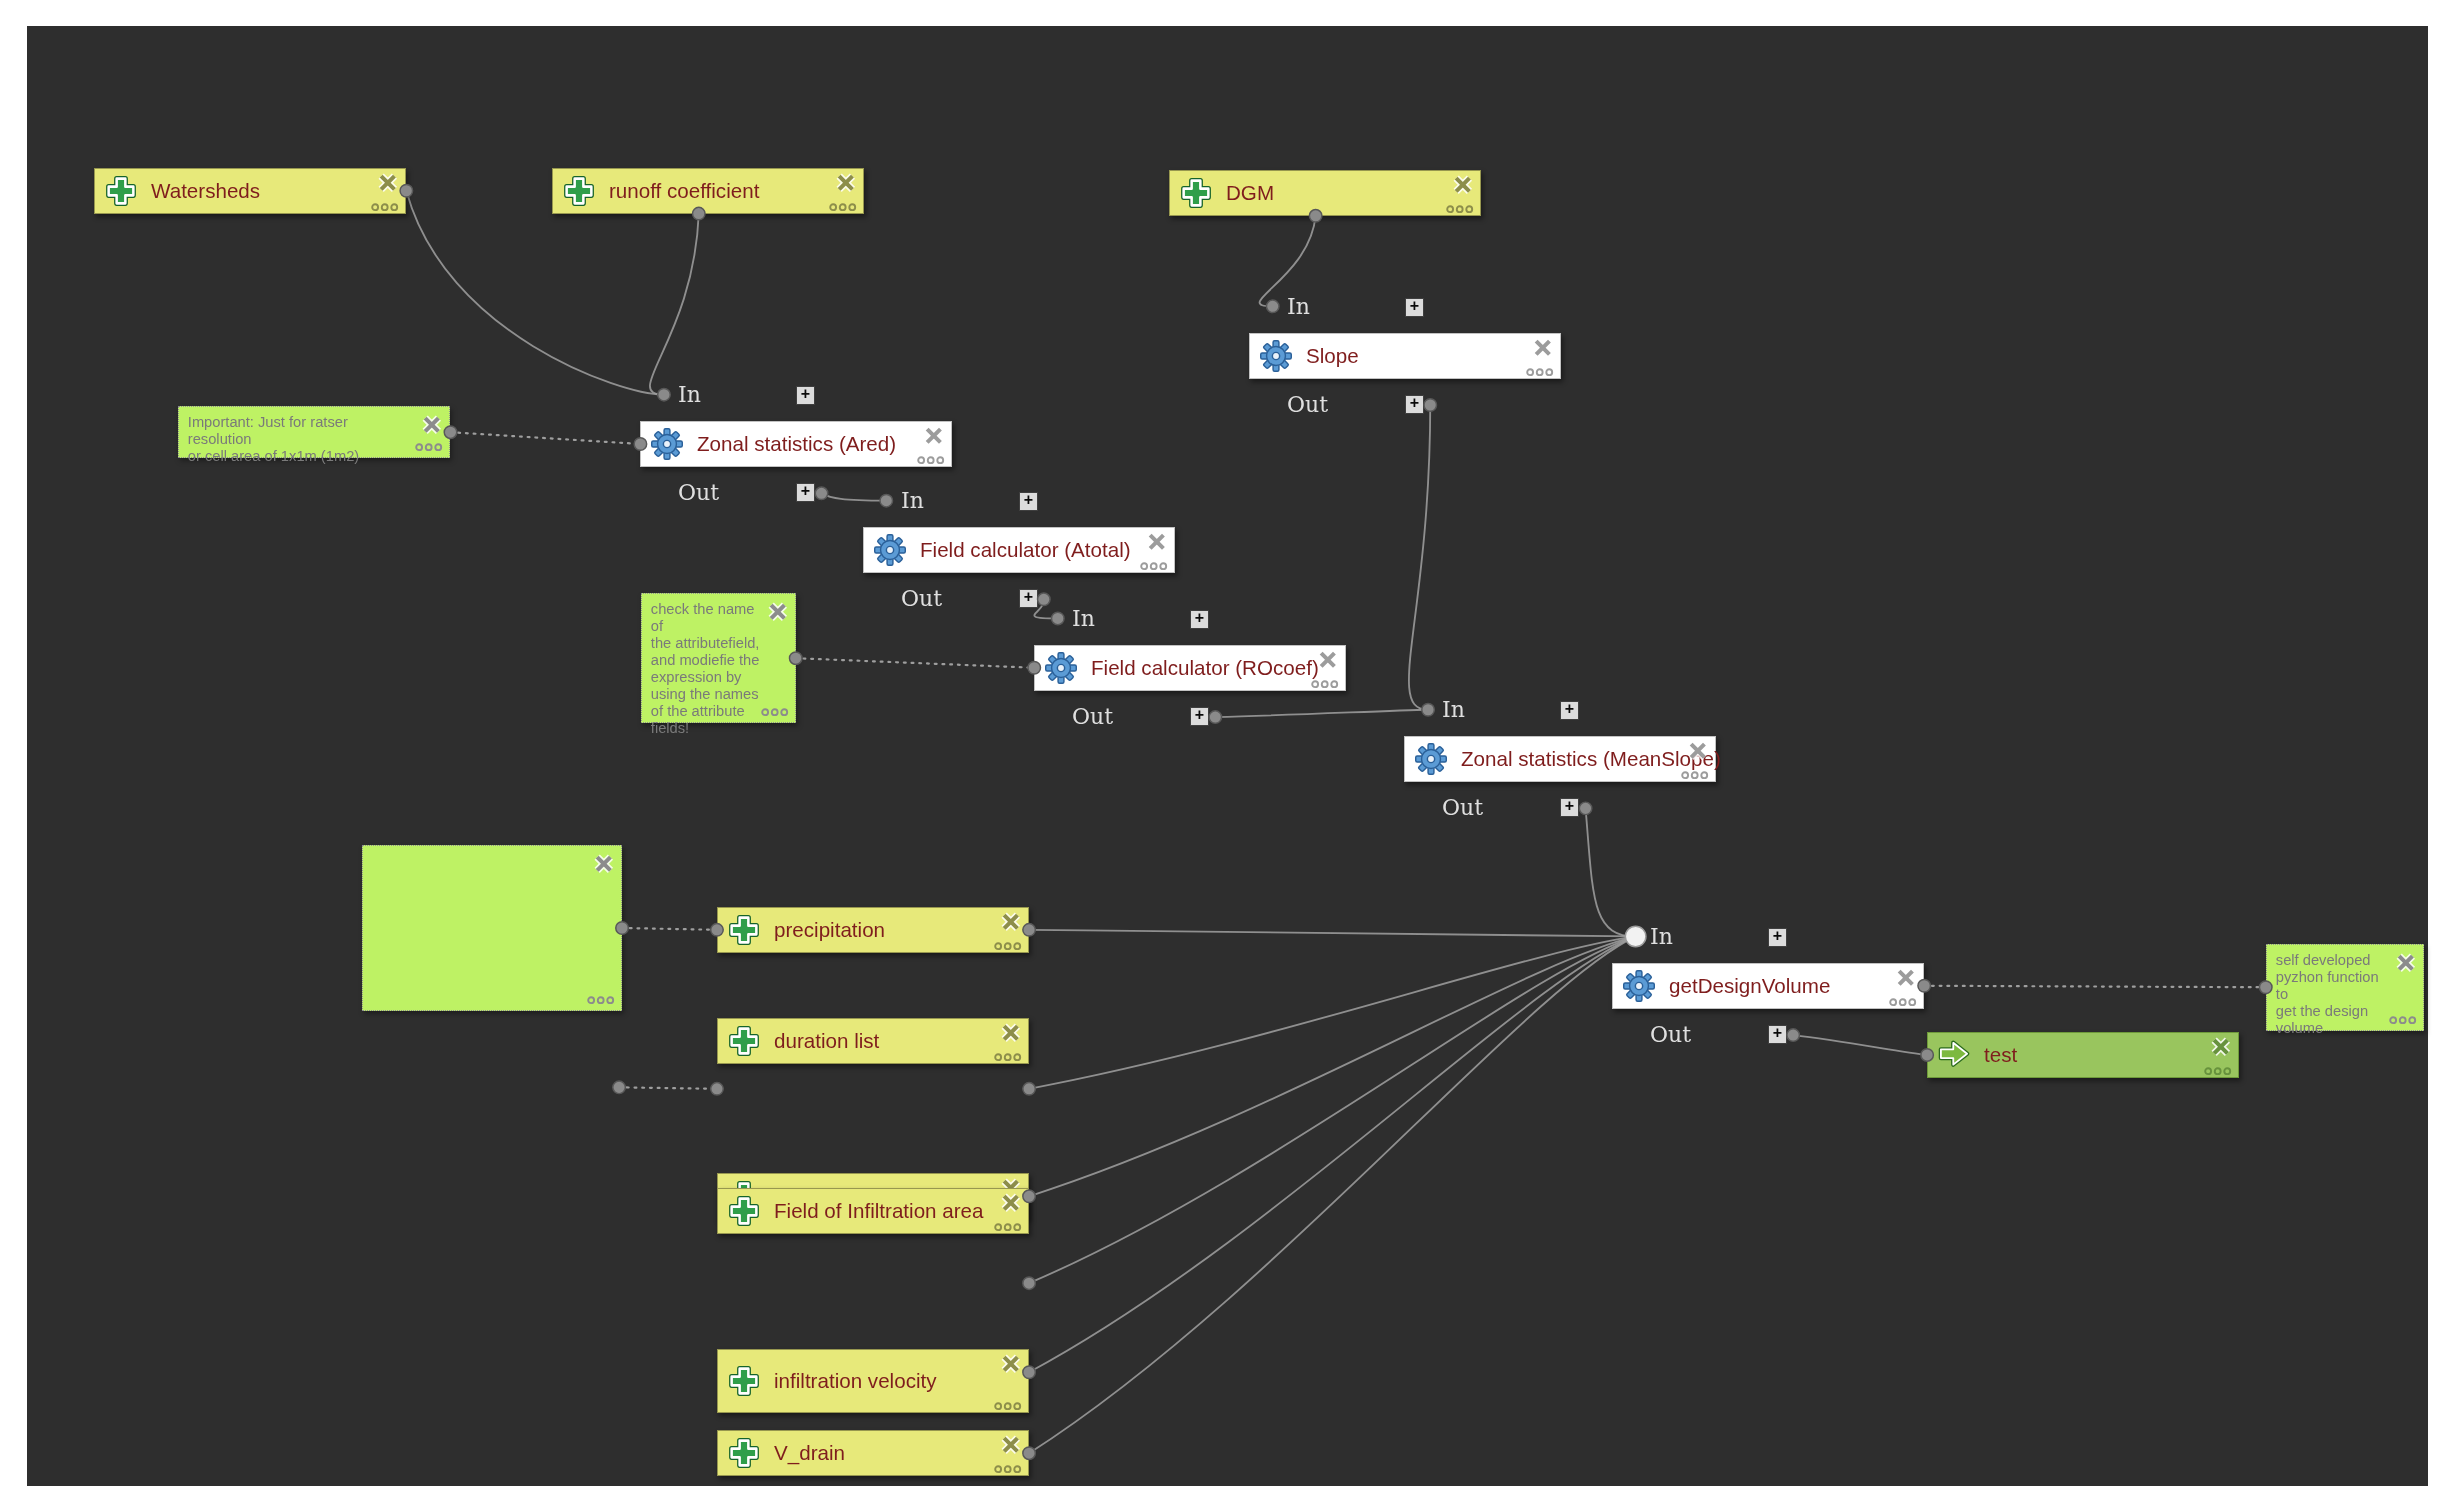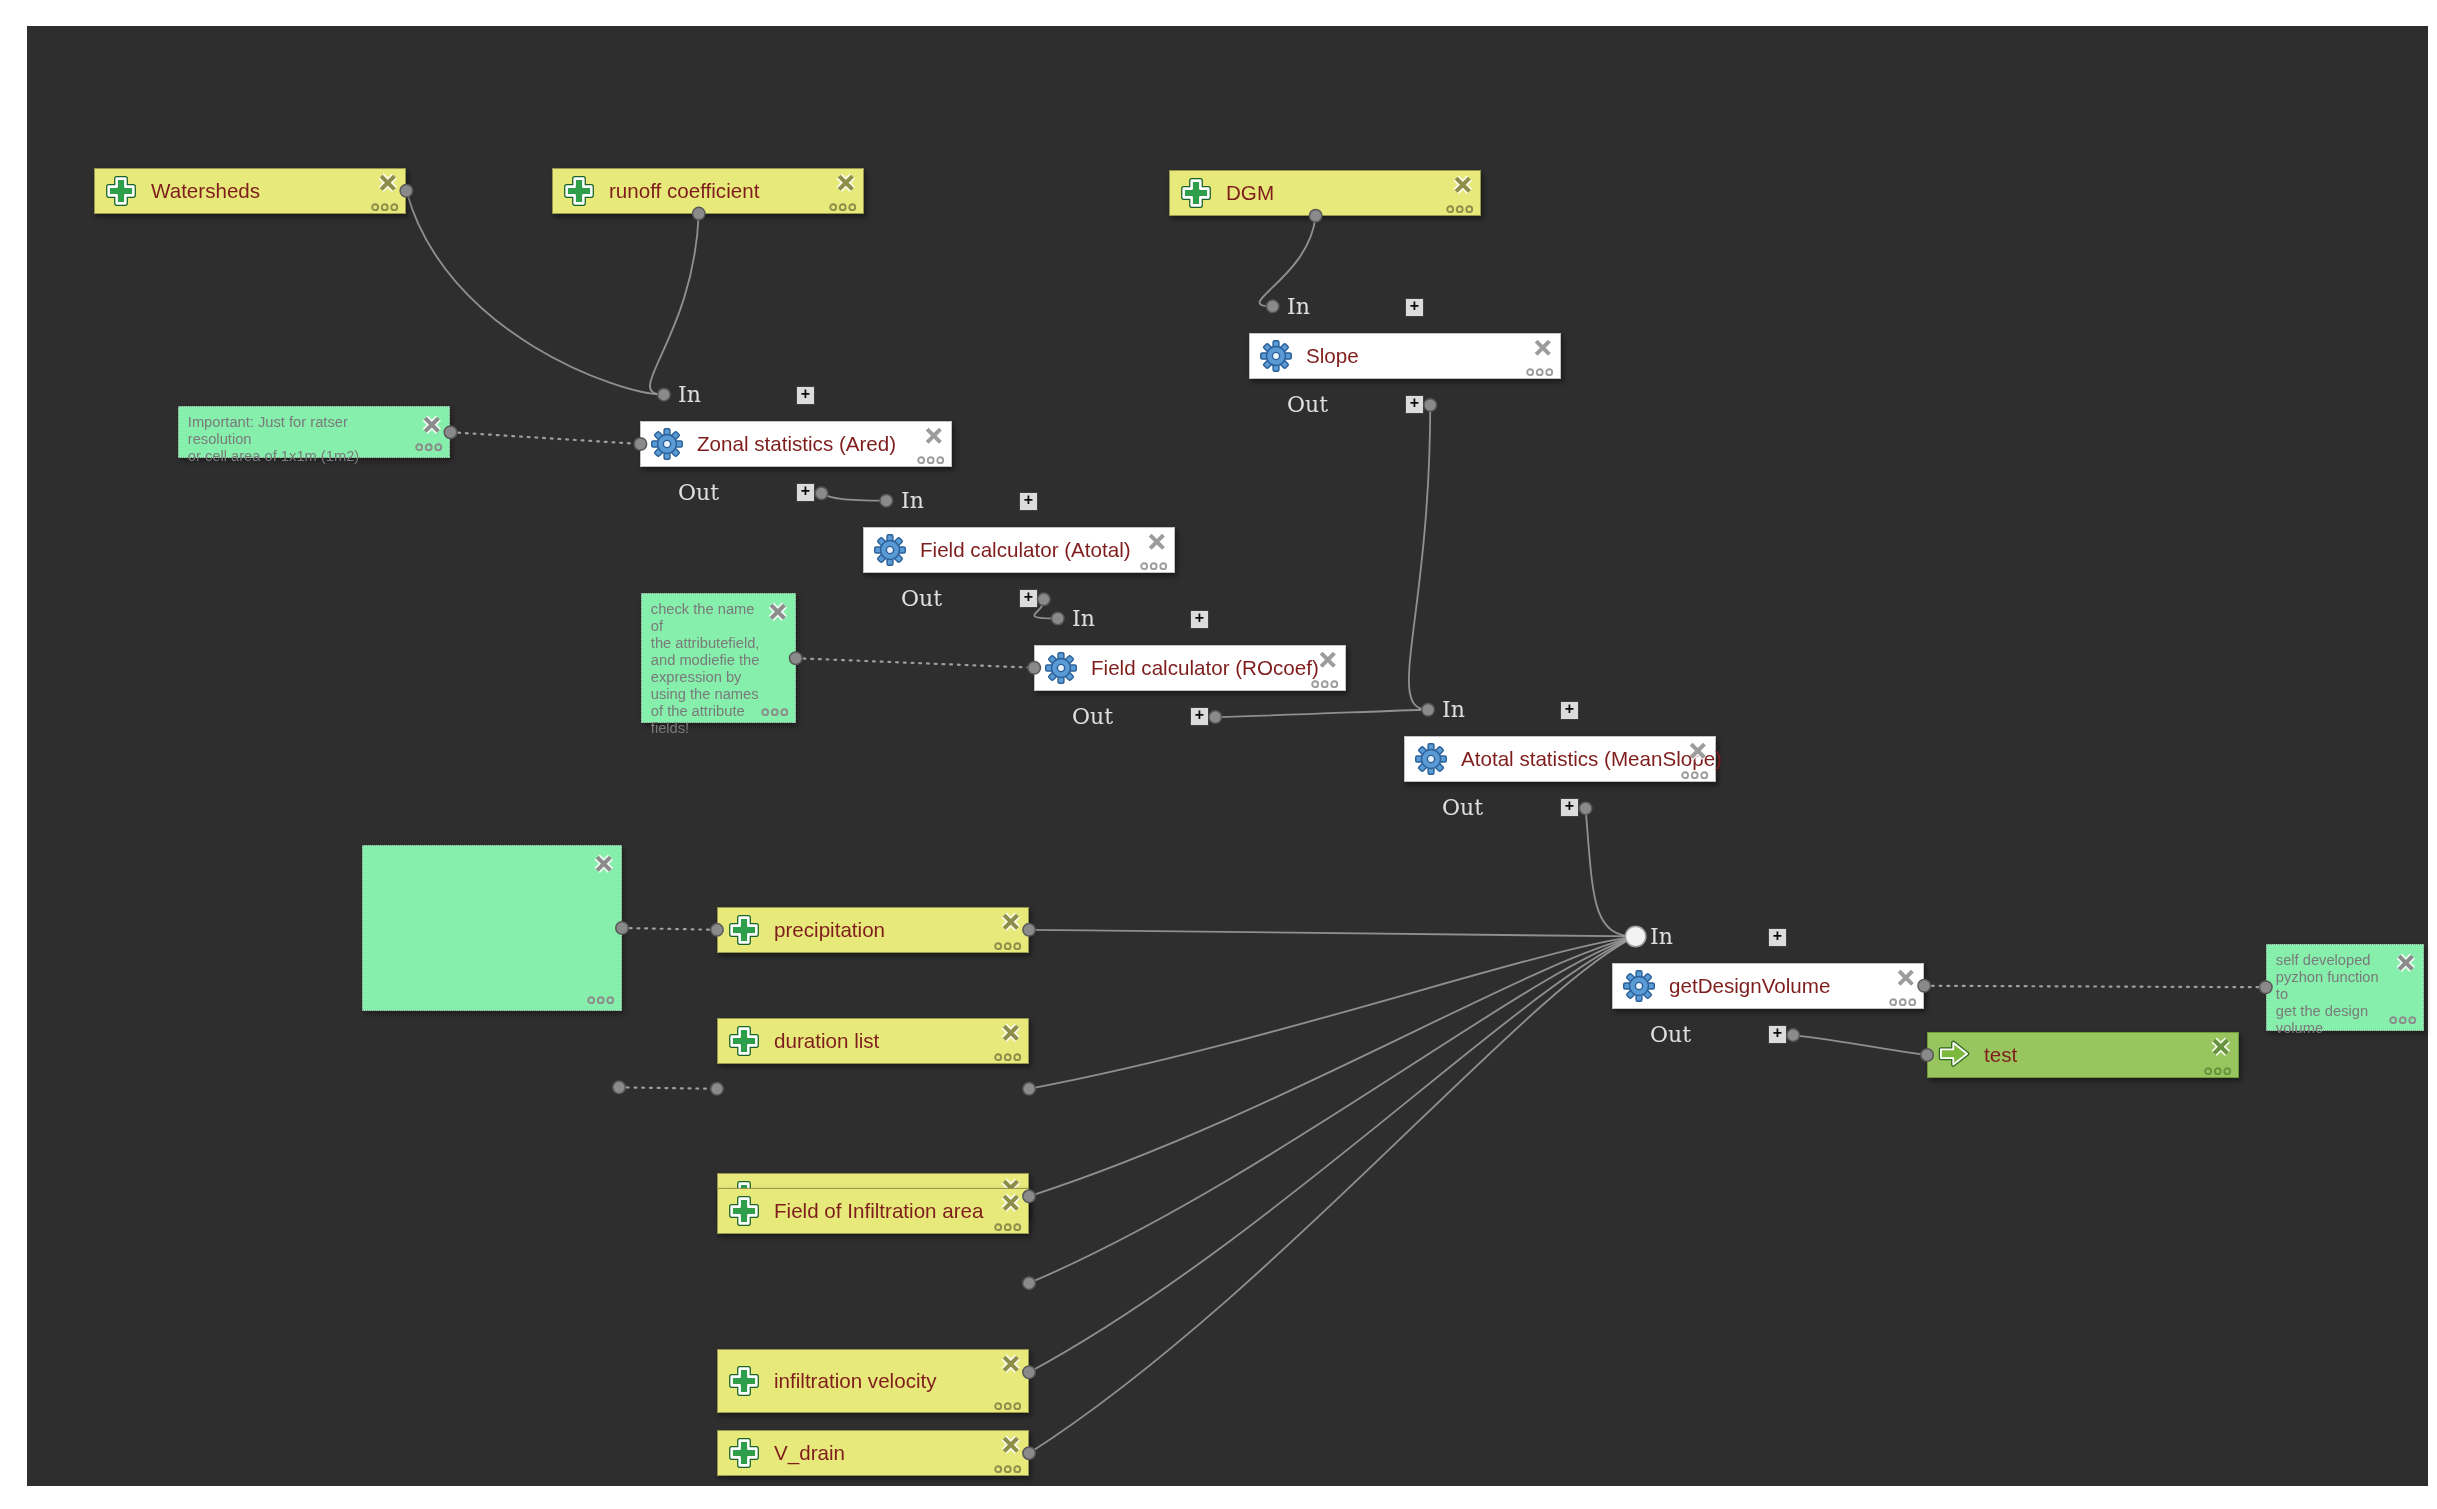--- a/index.html
+++ b/index.html
@@ -8,21 +8,21 @@
   .canvas-bg{position:absolute;left:27px;top:26px;width:2401px;height:1460px;background:#2e2e2e;}
   .layer{position:absolute;left:0;top:0;width:2438px;height:1510px;}
   svg.layer{pointer-events:none;}
   #nodes-layer{pointer-events:none;}
   #nodes-layer .node{pointer-events:auto;}
 
   .node{position:absolute;box-sizing:border-box;box-shadow:2.2px 2.9px 5.2px rgba(0,0,0,.45);}
   .node.input{background:#e7e97a;border:0.7px solid #97974f;}
   .node.algorithm{background:#ffffff;border:0.7px solid #c2c2c2;}
   .node.output{background:#99c55e;border:0.7px solid #6e9a3a;}
-  .node.comment{background:#86efac;border:1.5px dotted #8f8f8f;box-shadow:2.2px 2.9px 5.2px rgba(0,0,0,.35);}
+  .node.comment{background:#bef264;border:1.5px dotted #8f8f8f;box-shadow:2.2px 2.9px 5.2px rgba(0,0,0,.35);}
 
   .node .label{position:absolute;left:56px;top:50%;transform:translateY(-50%);
                font-size:20.6px;color:#7f1d1d;white-space:nowrap;}
   .node.comment .label{position:static;display:block;transform:none;white-space:pre-line;
                padding:7.4px 35px 5.9px 8.8px;font-size:14.7px;line-height:17px;color:#7a7a7a;}
 
   .lead-icon{position:absolute;left:10.3px;top:50%;transform:translateY(-50%);
              width:32px;height:32px;display:block;}
   .x-icon{position:absolute;right:5.9px;top:1.5px;width:23.6px;height:23.6px;}
   .node.comment .x-icon{top:5.9px;}
@@ -266,21 +266,21 @@
               <rect x="18" y="1" width="8" height="12" rx="2" transform="rotate(90 22 22)"></rect>
               <rect x="18" y="1" width="8" height="12" rx="2" transform="rotate(135 22 22)"></rect>
               <rect x="18" y="1" width="8" height="12" rx="2" transform="rotate(180 22 22)"></rect>
               <rect x="18" y="1" width="8" height="12" rx="2" transform="rotate(225 22 22)"></rect>
               <rect x="18" y="1" width="8" height="12" rx="2" transform="rotate(270 22 22)"></rect>
               <rect x="18" y="1" width="8" height="12" rx="2" transform="rotate(315 22 22)"></rect>
               <circle cx="22" cy="22" r="13"></circle>
             </g>
             <circle cx="22" cy="22" r="5" fill="#eaf2fa" stroke="#2a6099" stroke-width="2"></circle>
           </svg></span>
-        <span class="label">Atotal statistics (MeanSlope)</span>
+        <span class="label">Zonal statistics (MeanSlope)</span>
         <span class="x-icon"><svg width="23.6" height="23.6" viewBox="0 0 32 32">
             <path d="M7 7 25 25 M25 7 7 25" stroke="rgba(255,255,255,.85)" stroke-width="10" fill="none"></path>
             <path d="M7 7 25 25 M25 7 7 25" stroke="currentColor" stroke-width="5.5" fill="none"></path>
           </svg></span>
         <span class="dots-icon"><svg width="29.4" height="10.3" viewBox="0 0 40 14">
             <g fill="none" stroke="currentColor" stroke-width="2.6">
               <circle cx="7" cy="7" r="4"></circle>
               <circle cx="20" cy="7" r="4"></circle>
               <circle cx="33" cy="7" r="4"></circle>
             </g>

